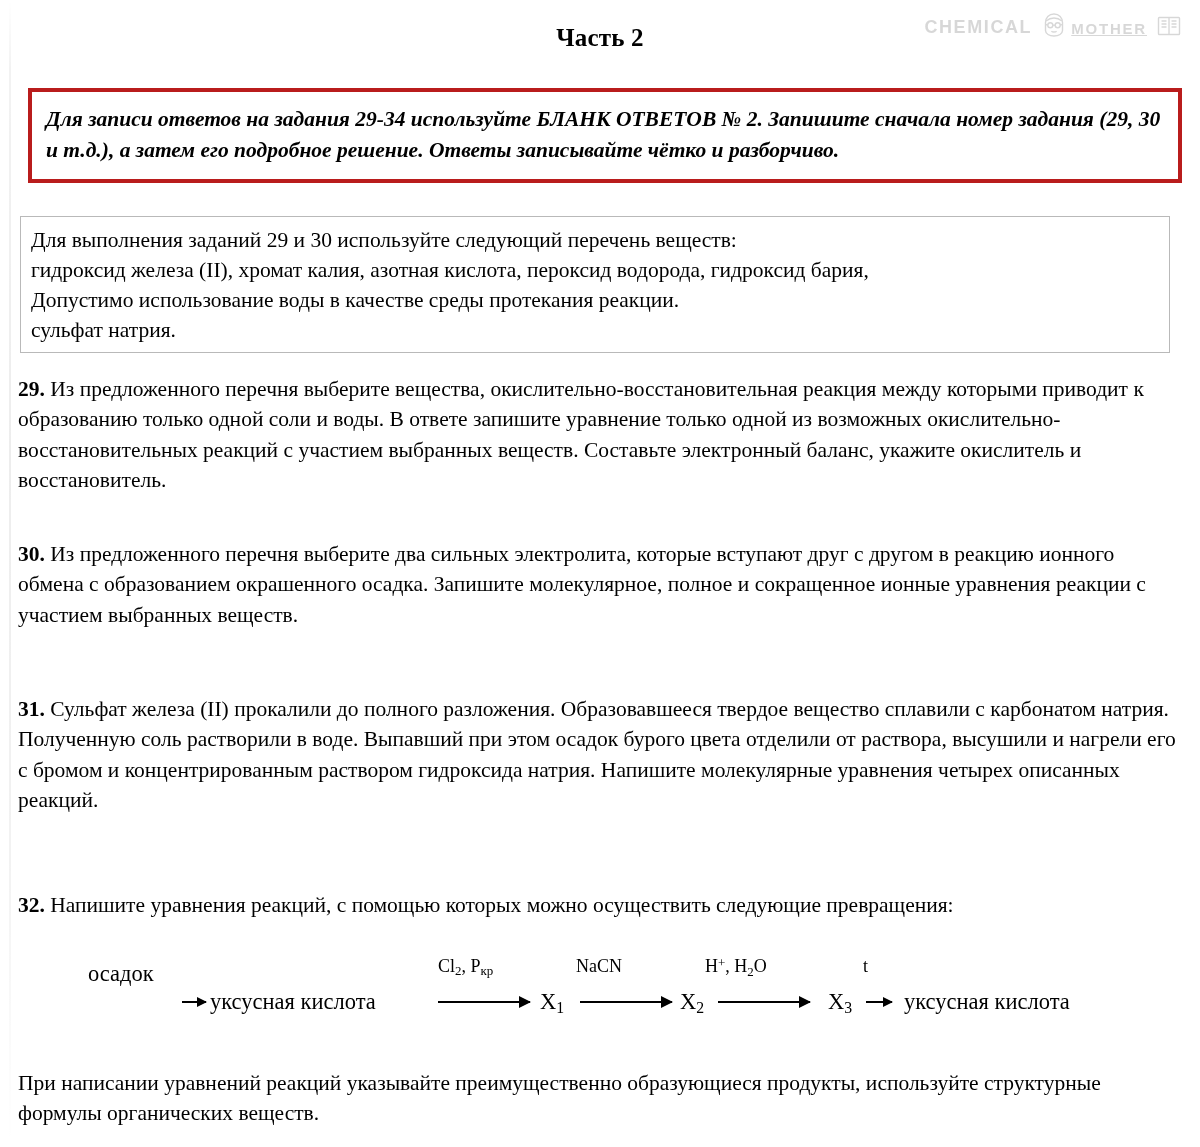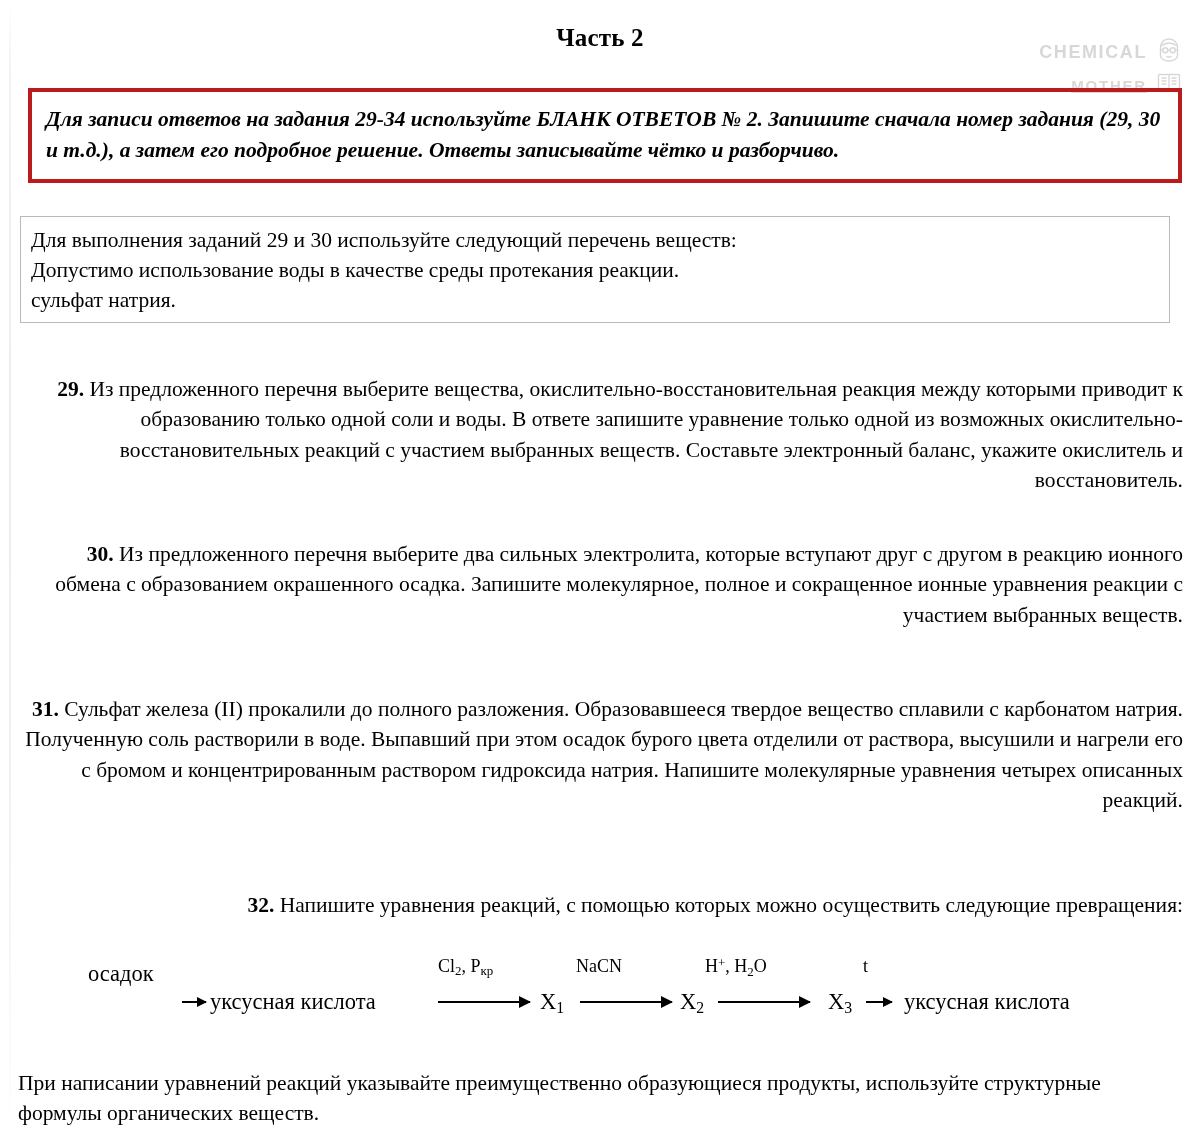--- a/index.html
+++ b/index.html
@@ -50,26 +50,25 @@
     font-size: 25px;
     font-weight: bold;
     letter-spacing: 0.2px;
   }
 
   .watermark {
     position: absolute;
     top: 12px;
     right: 18px;
     display: flex;
-    flex-direction: column;
+    flex-direction: row;
     align-items: flex-end;
     gap: 4px;
     opacity: 0.72;
     user-select: none;
-    margin-top: 25px;
   }
   .wm-row {
     display: flex;
     align-items: center;
     gap: 9px;
   }
   .wm-text {
     font-family: "Liberation Sans", "DejaVu Sans", sans-serif;
     font-size: 18px;
     font-weight: bold;
@@ -112,21 +111,20 @@
     line-height: 1.40;
     margin: 0;
     white-space: nowrap;
   }
 
   
   .task {
     position: absolute;
     left: 18px;
     width: 1165px;
-    text-align: right;
   }
   .task p {
     margin: 0;
     font-size: 21.5px;
     line-height: 1.415;
   }
   .tnum { font-weight: bold; }
 
   #task-29 { top: 374px; }
   #task-30 { top: 539px; }
@@ -234,20 +232,21 @@
       </span>
     </div>
   </div>
 
   <div class="notice-box">
     <p class="notice-text">Для записи ответов на задания 29-34 используйте БЛАНК ОТВЕТОВ № 2. Запишите сначала номер задания (29, 30 и т.д.), а затем его подробное решение. Ответы записывайте чётко и разборчиво.</p>
   </div>
 
   <div class="list-box">
     <p class="list-line">Для выполнения заданий 29 и 30 используйте следующий перечень веществ:</p>
+    <p class="list-line">гидроксид железа (II), хромат калия, азотная кислота, пероксид водорода, гидроксид бария,</p>
     <p class="list-line">Допустимо использование воды в качестве среды протекания реакции.</p>
     <p class="list-line">сульфат натрия.</p>
   </div>
 
   <div class="task" id="task-29">
     <p><span class="tnum">29.</span> <span>Из предложенного перечня выберите вещества, окислительно-восстановительная реакция между которыми приводит к образованию только одной соли и воды. В ответе запишите уравнение только одной из возможных окислительно-восстановительных реакций с участием выбранных веществ. Составьте электронный баланс, укажите окислитель и восстановитель.</span></p>
   </div>
 
   <div class="task" id="task-30">
     <p><span class="tnum">30.</span> <span>Из предложенного перечня выберите два сильных электролита, которые вступают друг с другом в реакцию ионного обмена с образованием окрашенного осадка. Запишите молекулярное, полное и сокращенное ионные уравнения реакции с участием выбранных веществ.</span></p>

